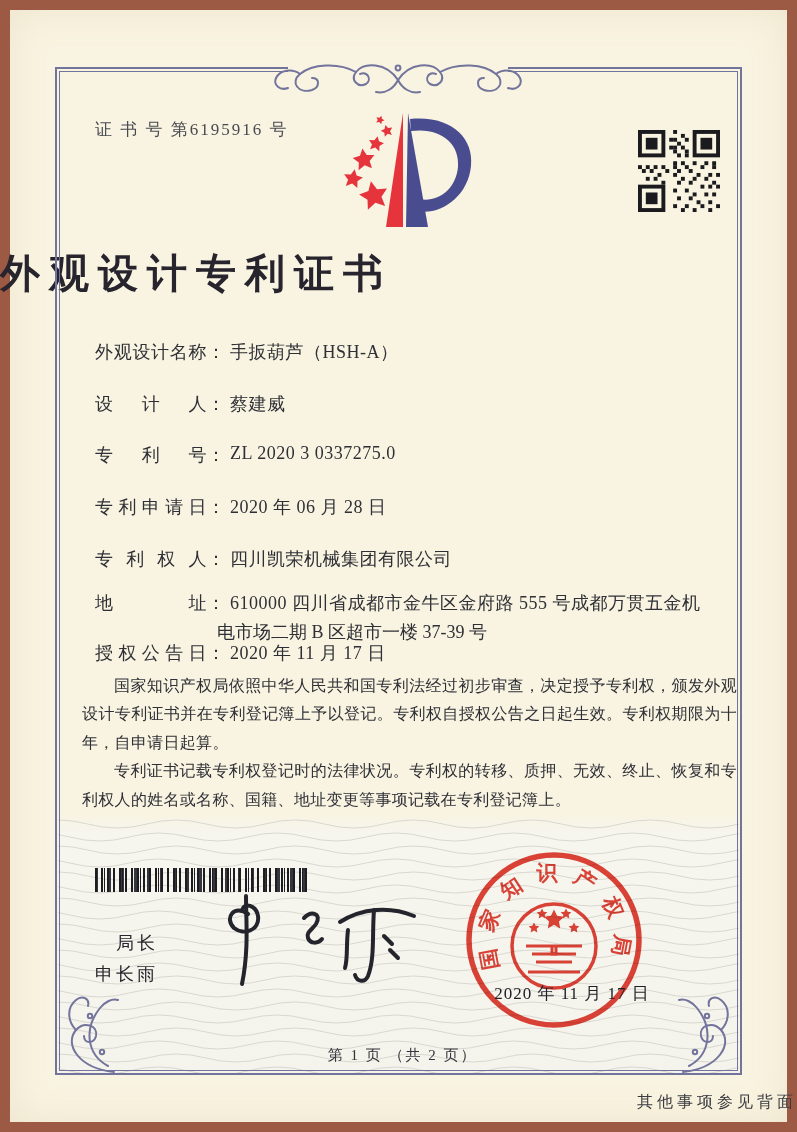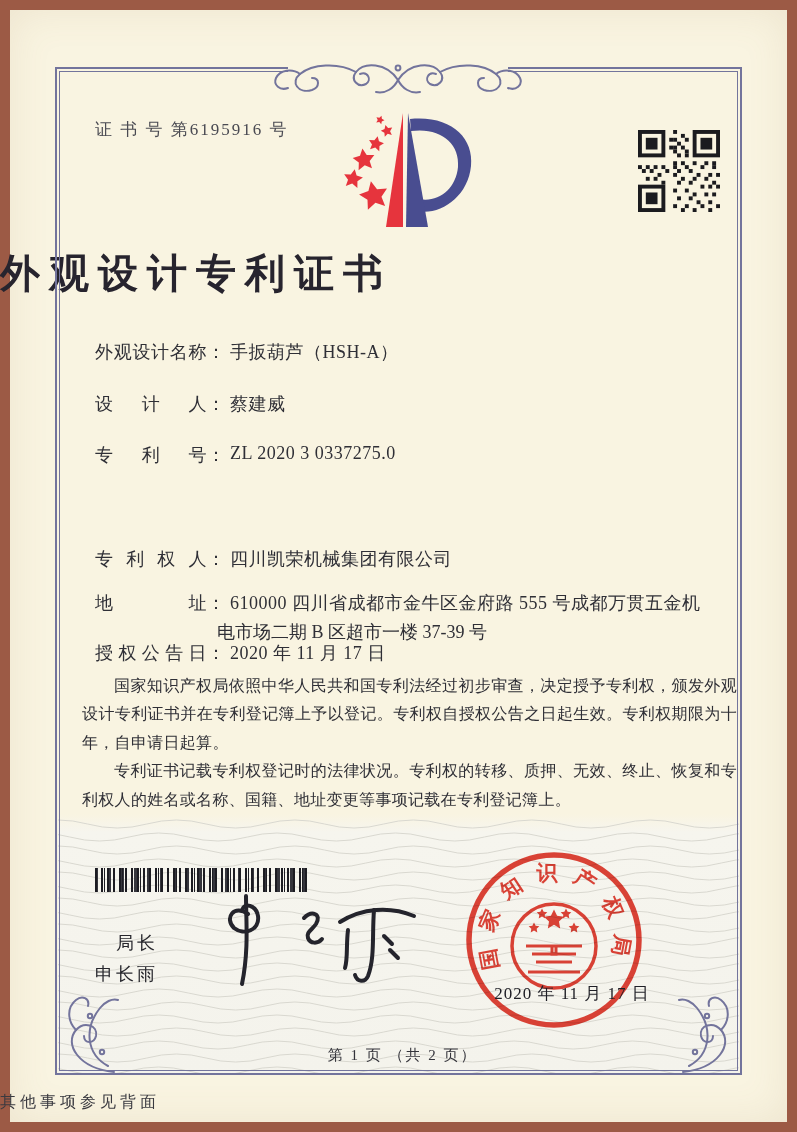--- a/index.html
+++ b/index.html
@@ -56,21 +56,21 @@
            letter-spacing:3px;z-index:2;color:#26262c;text-align:right;}
   .signature{position:absolute;left:212px;top:892px;width:210px;height:98px;z-index:2;}
 
   .seal{position:absolute;left:462px;top:848px;width:184px;height:184px;z-index:2;
         mix-blend-mode:multiply;opacity:.95;}
   .seal-date{position:absolute;left:487px;top:982px;width:170px;text-align:center;
              font-size:17px;color:#1f1f26;letter-spacing:1px;z-index:4;}
 
   .page-num{position:absolute;left:8px;right:0;top:1046px;text-align:center;font-size:15px;
             letter-spacing:2px;color:#33333a;z-index:2;}
-  .back-note{position:absolute;left:0;right:0;top:1092px;text-align:left;font-size:16px;
+  .back-note{position:absolute;left:0;right:0;top:1092px;text-align:right;font-size:16px;
              letter-spacing:4px;color:#3a3a40;z-index:2;}
 
   .ornament-top{position:absolute;left:268px;top:58px;width:260px;height:42px;z-index:4;}
   .corner{position:absolute;width:64px;height:84px;z-index:4;}
   .corner.bl{left:56px;top:992px;}
   .corner.br{right:56px;top:992px;transform:scaleX(-1);}
 
   .stroke-frame{stroke:var(--c-frame);fill:none;stroke-width:2;stroke-linecap:round;}
   .seal-red{fill:var(--c-seal);}
   .seal-stroke{stroke:var(--c-seal);fill:none;}
@@ -254,20 +254,23 @@
   <div class="fields">
     <div class="frow" style="top:0">
       <span class="flabel">外观设计名称</span><span class="fcolon">：</span><span class="fvalue">手扳葫芦（HSH-A）</span>
     </div>
     <div class="frow" style="top:52px">
       <span class="flabel">设计人</span><span class="fcolon">：</span><span class="fvalue">蔡建威</span>
     </div>
     <div class="frow" style="top:103px">
       <span class="flabel">专利号</span><span class="fcolon">：</span><span class="fvalue">ZL 2020 3 0337275.0</span>
     </div>
+    <div class="frow" style="top:155px">
+      <span class="flabel">专利申请日</span><span class="fcolon">：</span><span class="fvalue">2020 年 06 月 28 日</span>
+    </div>
     <div class="frow" style="top:207px">
       <span class="flabel">专利权人</span><span class="fcolon">：</span><span class="fvalue">四川凯荣机械集团有限公司</span>
     </div>
     <div class="frow" style="top:251px">
       <span class="flabel">地址</span><span class="fcolon">：</span><span class="fvalue">610000 四川省成都市金牛区金府路 555 号成都万贯五金机</span>
       <div class="addr-l2">电市场二期 B 区超市一楼 37-39 号</div>
     </div>
     <div class="frow" style="top:301px">
       <span class="flabel">授权公告日</span><span class="fcolon">：</span><span class="fvalue">2020 年 11 月 17 日</span>
     </div>

